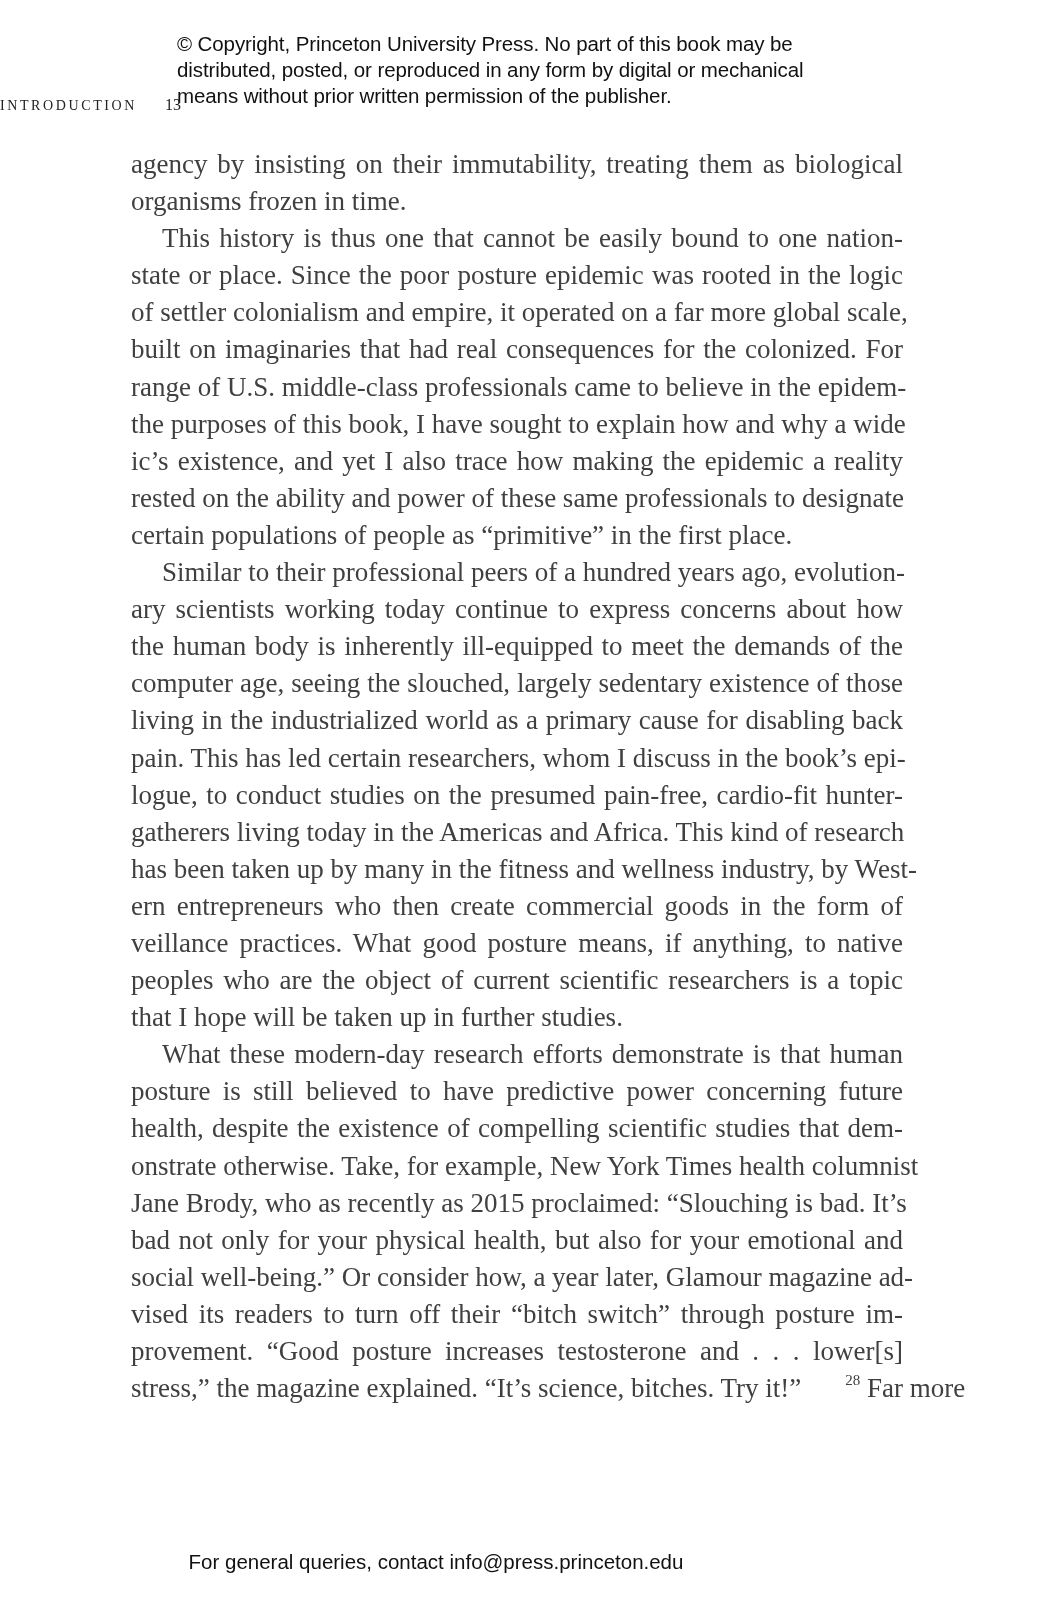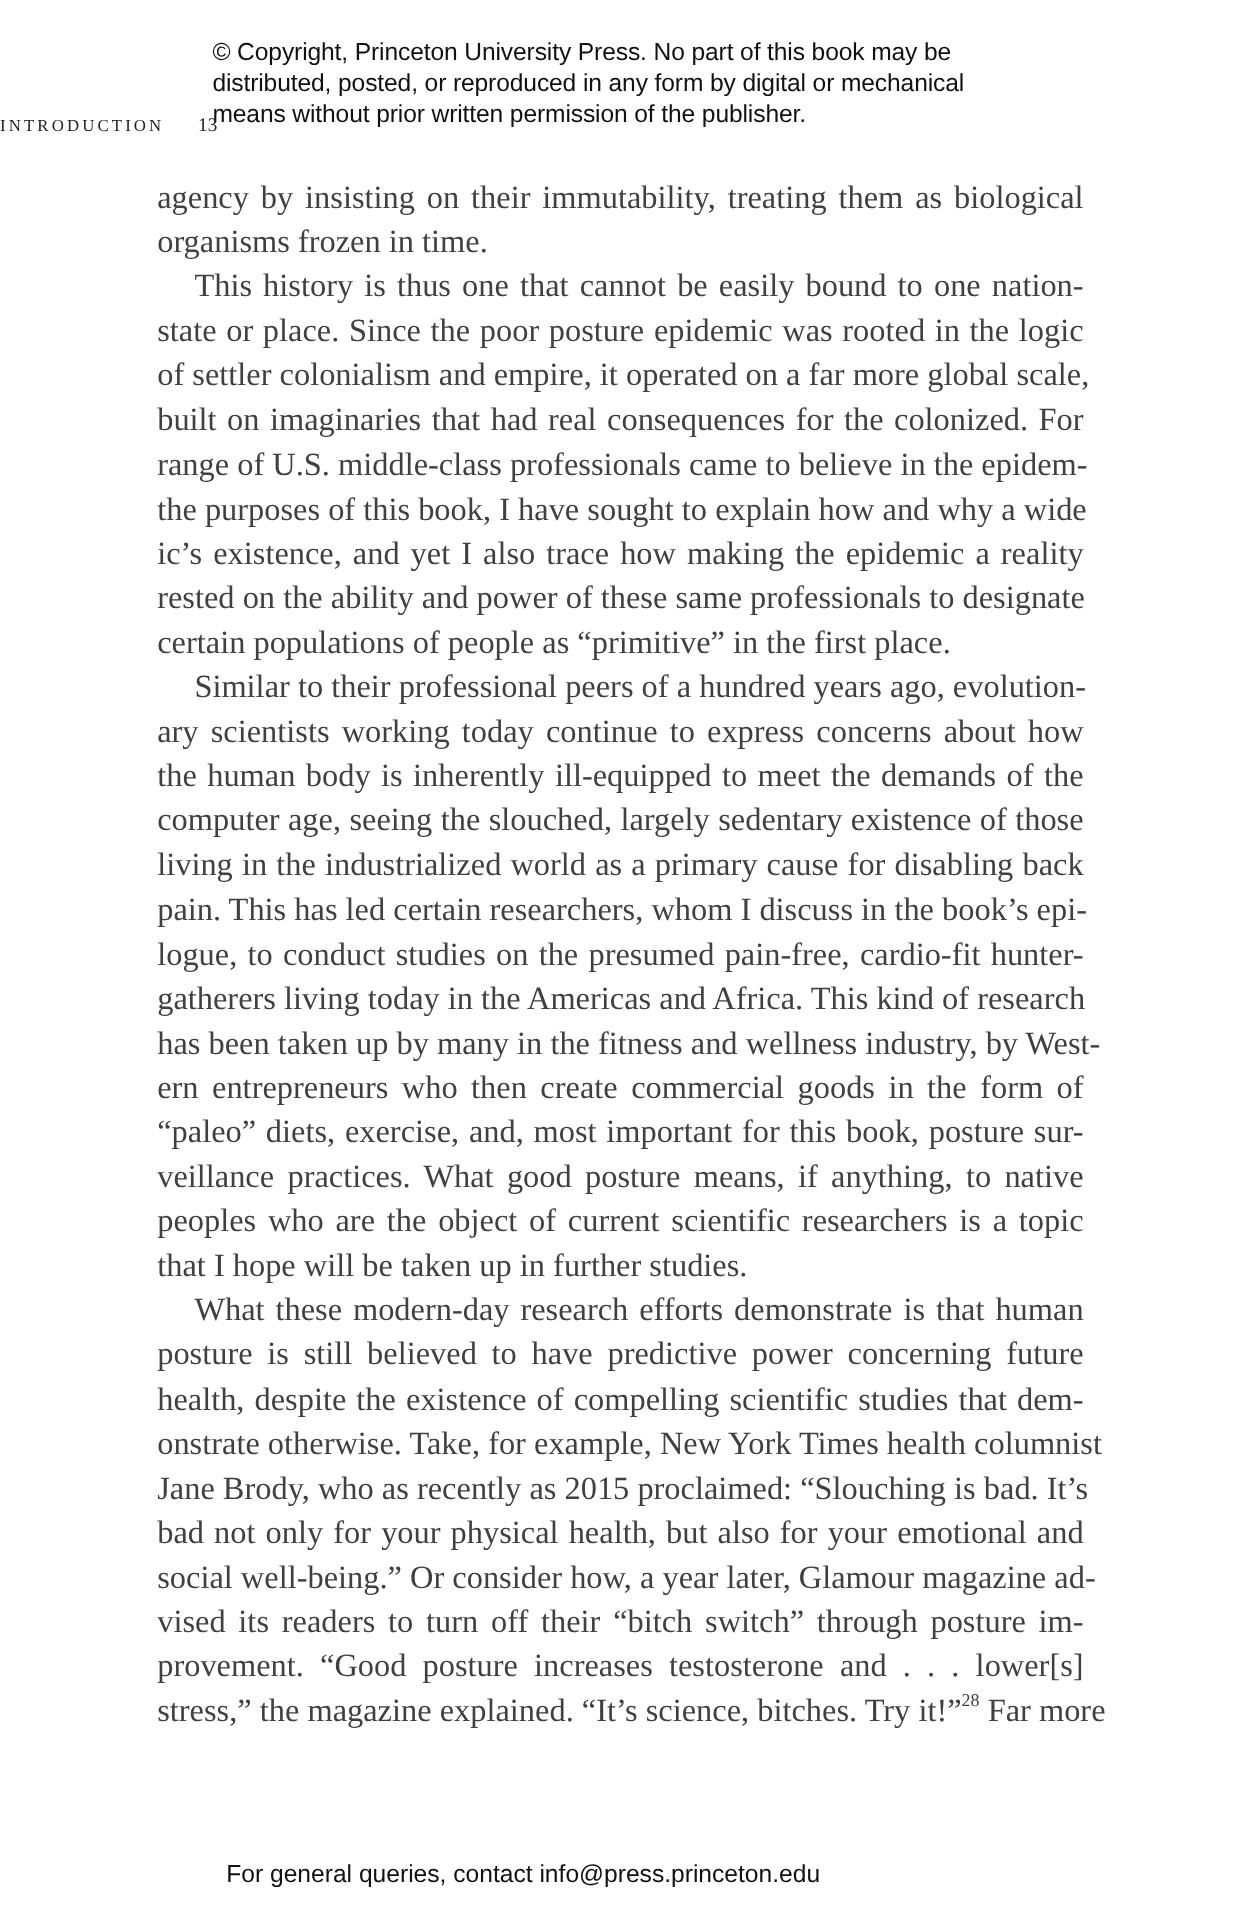--- a/index.html
+++ b/index.html
@@ -59,20 +59,21 @@
     }
     .line.last { text-align-last: left; }
     .line.indent { padding-left: 31px; }
     .ital { }
     sup.fn {
       font-size: 15px;
       vertical-align: 0;
       position: relative;
       top: -12px;
       line-height: 0;
+      margin-left: 44px;
     }
     .footer {
       position: absolute;
       left: 0;
       top: 1550px;
       width: 872px;
       text-align: center;
       font-family: "Liberation Sans", sans-serif;
       font-size: 20.5px;
       color: #111;
@@ -107,21 +108,20 @@
   <span class="line indent">Similar to their professional peers of a hundred years ago, evolution-</span>
   <span class="line">ary scientists working today continue to express concerns about how</span>
   <span class="line">the human body is inherently ill-equipped to meet the demands of the</span>
   <span class="line">computer age, seeing the slouched, largely sedentary existence of those</span>
   <span class="line">living in the industrialized world as a primary cause for disabling back</span>
   <span class="line">pain. This has led certain researchers, whom I discuss in the book’s epi-</span>
   <span class="line">logue, to conduct studies on the presumed pain-free, cardio-fit hunter-</span>
   <span class="line">gatherers living today in the Americas and Africa. This kind of research</span>
   <span class="line">has been taken up by many in the fitness and wellness industry, by West-</span>
   <span class="line">ern entrepreneurs who then create commercial goods in the form of</span>
-  <span class="line">“paleo” diets, exercise, and, most important for this book, posture sur-</span>
   <span class="line">veillance practices. What good posture means, if anything, to native</span>
   <span class="line">peoples who are the object of current scientific researchers is a topic</span>
   <span class="line last">that I hope will be taken up in further studies.</span>
   <span class="line indent">What these modern-day research efforts demonstrate is that human</span>
   <span class="line">posture is still believed to have predictive power concerning future</span>
   <span class="line">health, despite the existence of compelling scientific studies that dem-</span>
   <span class="line"><span>onstrate otherwise. Take, for example, </span><span class="ital">New York Times</span><span> health columnist</span></span>
   <span class="line">Jane Brody, who as recently as 2015 proclaimed: “Slouching is bad. It’s</span>
   <span class="line">bad not only for your physical health, but also for your emotional and</span>
   <span class="line"><span>social well-being.” Or consider how, a year later, </span><span class="ital">Glamour</span><span> magazine ad-</span></span>

